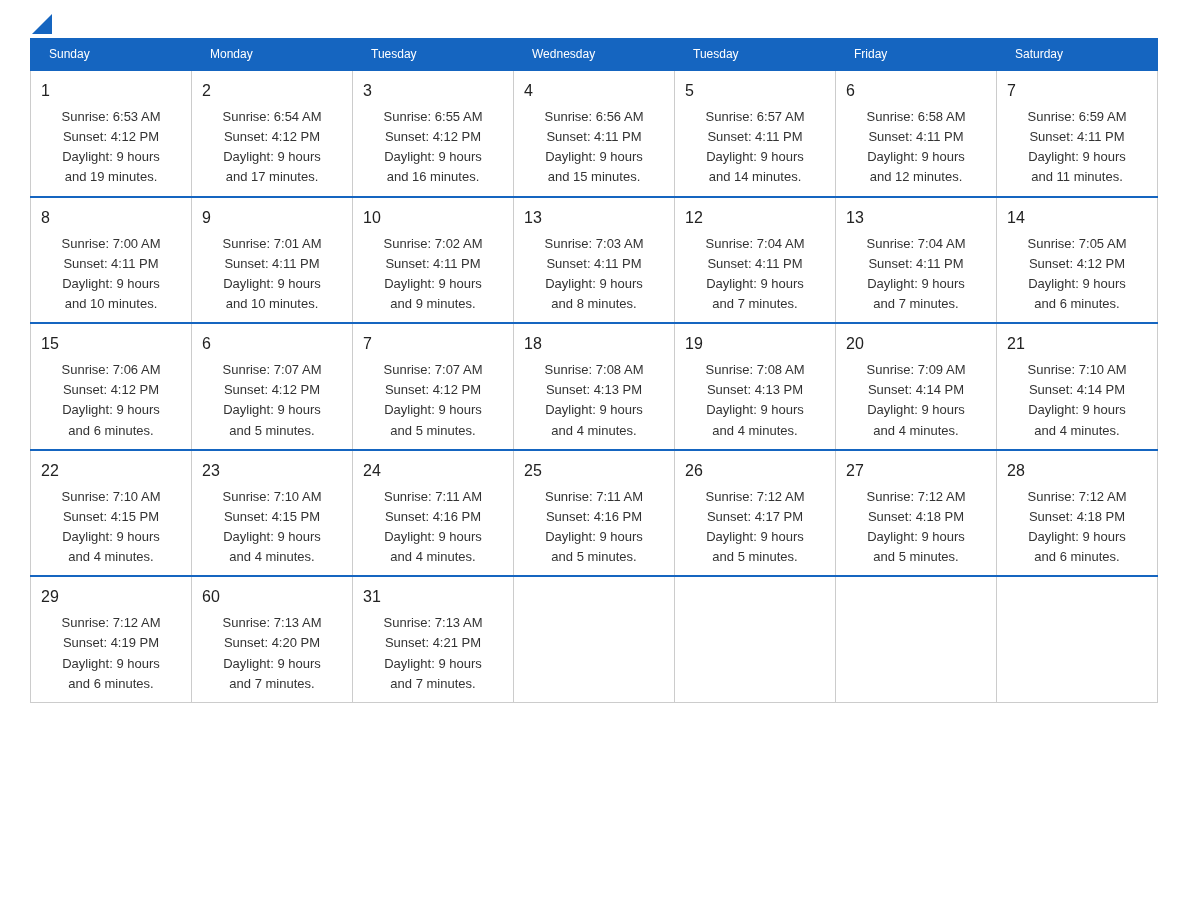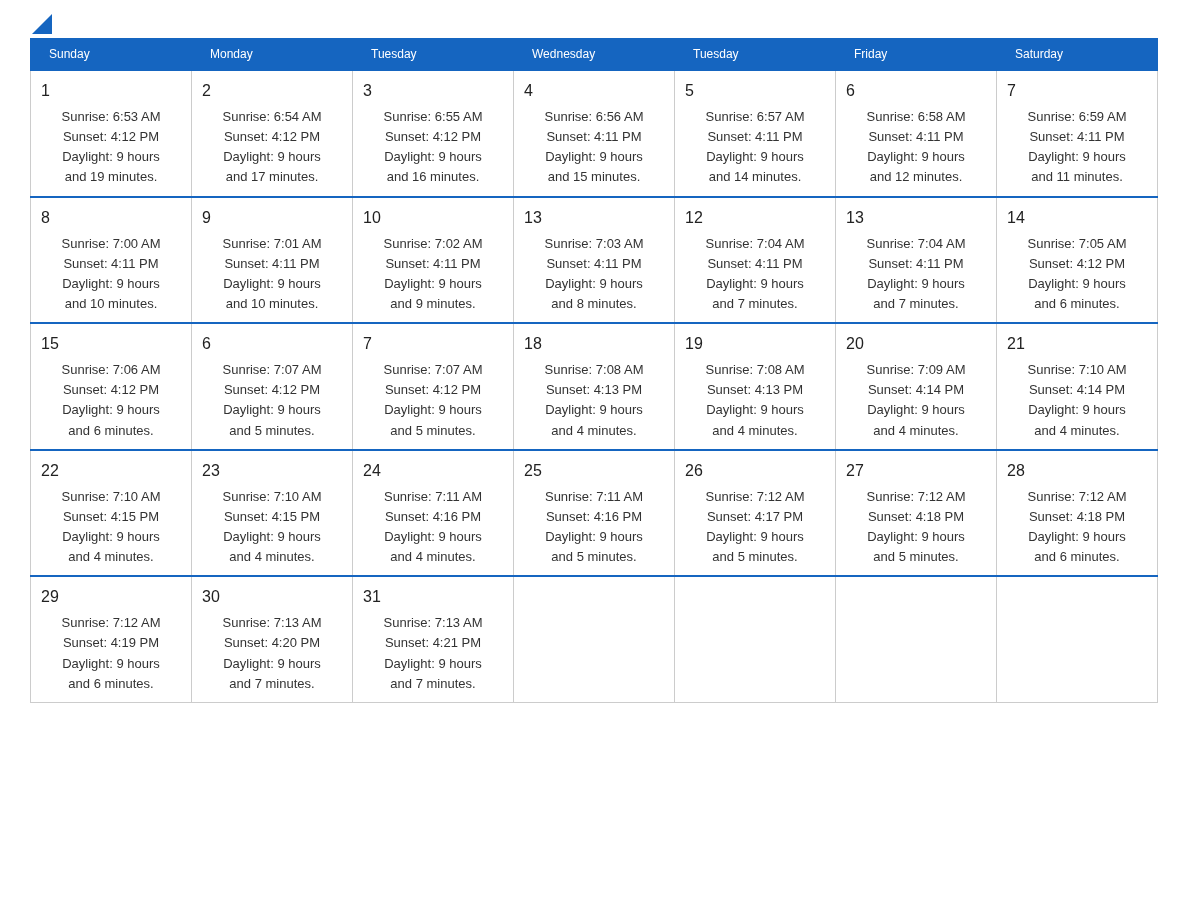--- a/index.html
+++ b/index.html
@@ -246,21 +246,21 @@
           <span class="day-num">28</span>
           <div class="day-info">Sunrise: 7:12 AM<br>Sunset: 4:18 PM<br>Daylight: 9 hours<br>and 6 minutes.</div>
         </td>
       </tr>
       <tr>
         <td>
           <span class="day-num">29</span>
           <div class="day-info">Sunrise: 7:12 AM<br>Sunset: 4:19 PM<br>Daylight: 9 hours<br>and 6 minutes.</div>
         </td>
         <td>
-          <span class="day-num">30</span>
+          <span class="day-num">60</span>
           <div class="day-info">Sunrise: 7:13 AM<br>Sunset: 4:20 PM<br>Daylight: 9 hours<br>and 7 minutes.</div>
         </td>
         <td>
           <span class="day-num">31</span>
           <div class="day-info">Sunrise: 7:13 AM<br>Sunset: 4:21 PM<br>Daylight: 9 hours<br>and 7 minutes.</div>
         </td>
         <td class="empty-cell"></td>
         <td class="empty-cell"></td>
         <td class="empty-cell"></td>
         <td class="empty-cell"></td>

